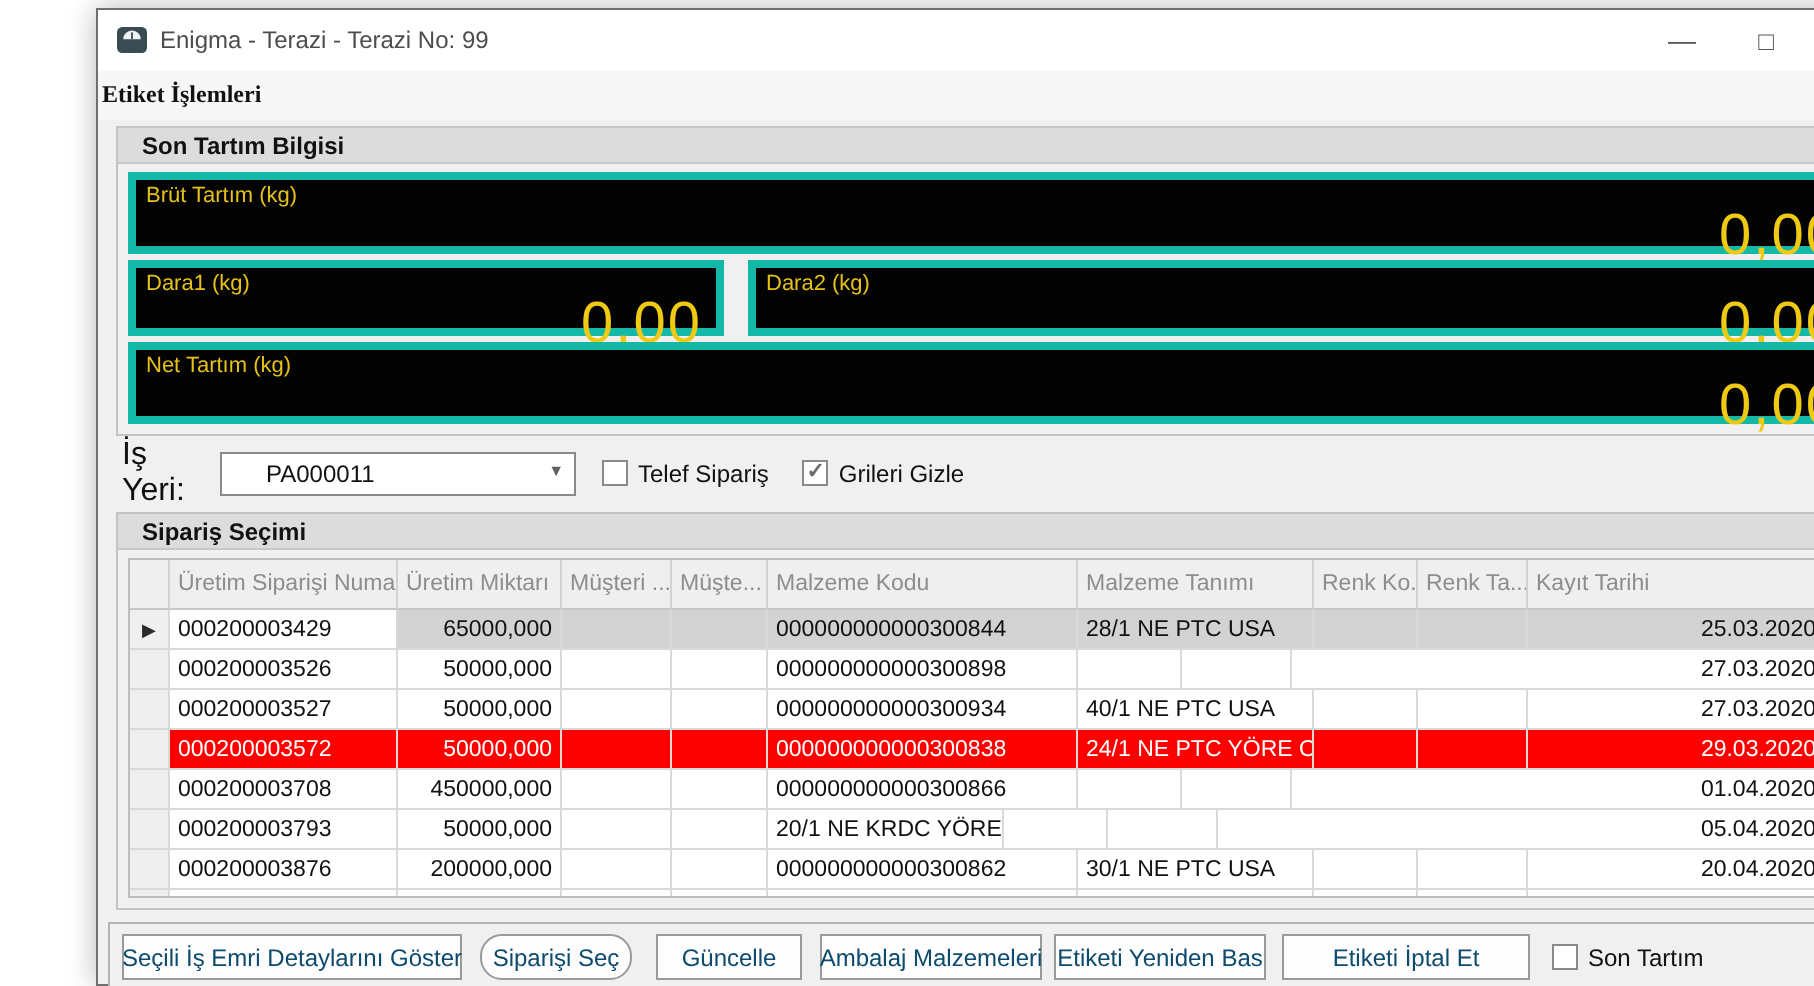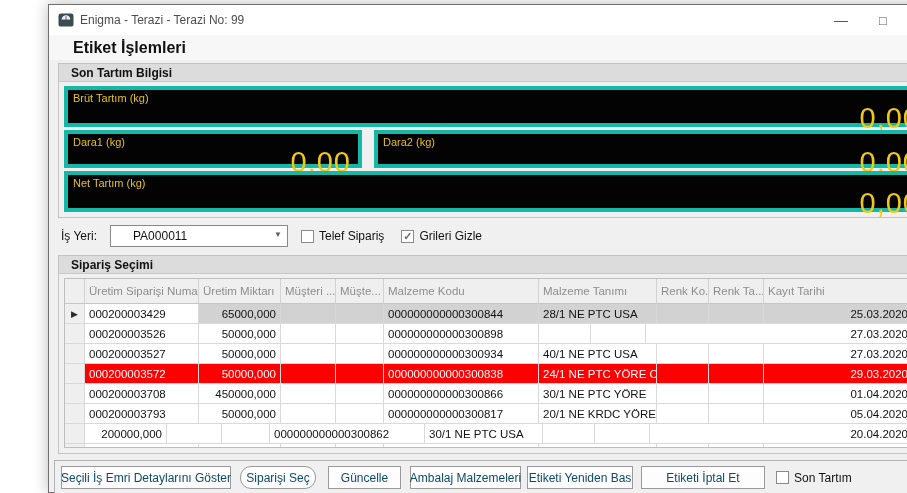--- a/index.html
+++ b/index.html
@@ -15,21 +15,21 @@
   
   .titlebar { height:30px; background:#ffffff; display:flex; align-items:center; flex:0 0 auto; }
   .title-icon { width:16px; height:16px; margin:0 6px 0 9px; flex:0 0 auto; }
   .title-text { font-size:12px; color:#4d4d4d; flex:1 1 auto; white-space:nowrap; }
   .win-btn { width:42px; height:30px; display:flex; align-items:center; justify-content:center;
              font-size:13px; color:#5a5a5a; cursor:default; }
   .win-btn.min { font-size:14px; }
 
   
   .menubar { height:25px; background:#f7f7f7; display:flex; align-items:center; flex:0 0 auto; }
-  .menu-item { font-size:16px; font-weight:bold; color:#111; padding:0 8px 0 24px; }
+  .menu-item { font-size:12px; font-weight:bold; color:#111; padding:0 8px 0 2px;font-family:Liberation Serif, serif; }
 
   
   .group { border:1px solid #c3c3c3; background:#f0f0f0; margin:3px 9px 0 9px; }
   .group-header { background:#dcdcdc; border-bottom:1px solid #c8c8c8; height:18px;
                   display:flex; align-items:center; padding-left:12px;
                   font-size:12px; font-weight:bold; color:#111; }
   .group-body { padding:4px 5px 5px 5px; }
 
   
   .display { background:#030303; border:4px solid #14b8a6; position:relative;
@@ -38,21 +38,21 @@
   .display .dvalue { flex:1; display:flex; align-items:flex-end; justify-content:flex-end;
                      font-size:29px; color:#f0ca12; padding:0 7px 1px 0; line-height:28px; letter-spacing:1px; }
   .disp-brut { height:41px; }
   .disp-row  { display:flex; gap:12px; margin-top:3px; }
   .disp-dara1 { height:38px; width:298px; flex:0 0 auto; }
   .disp-dara2 { height:38px; flex:1 1 auto; }
   .disp-net  { height:41px; margin-top:3px; }
 
   
   .workplace-row { display:flex; align-items:center; margin:7px 9px 5px 12px; height:23px; }
-  .wp-label { font-size:12px; color:#111; width:46px; }
+  .wp-label { font-size:16px; color:#111; width:46px; }
   .combo { background:#fff; border:1px solid #8a8a8a; height:22px; display:flex; align-items:center;
            font-size:12px; color:#111; padding-left:22px; position:relative; }
   .combo .arrow { position:absolute; right:5px; top:4px; font-size:10px; color:#606060; }
   .combo-isyeri { width:178px; margin-left:3px; }
 
   .checkbox { display:flex; align-items:center; font-size:12px; color:#111; }
   .checkbox .box { width:13px; height:13px; background:#fff; border:1px solid #8a8a8a;
                    margin-right:5px; position:relative; flex:0 0 auto;
                    display:flex; align-items:center; justify-content:center;
                    font-size:11px; line-height:11px; color:#6c6c6c; font-weight:bold; }
@@ -245,41 +245,40 @@
             <div class="g-cell c-date">29.03.2020</div>
           </div>
 
           <div class="g-row">
             <div class="g-cell c-ind"></div>
             <div class="g-cell c-order">000200003708</div>
             <div class="g-cell c-qty">450000,000</div>
             <div class="g-cell c-m1"></div>
             <div class="g-cell c-m2"></div>
             <div class="g-cell c-code">000000000000300866</div>
-            <div class="g-cell c-desc">30/1 NE PTC YÖRE</div>
             <div class="g-cell c-rk"></div>
             <div class="g-cell c-rt"></div>
             <div class="g-cell c-date">01.04.2020</div>
           </div>
 
           <div class="g-row">
             <div class="g-cell c-ind"></div>
             <div class="g-cell c-order">000200003793</div>
             <div class="g-cell c-qty">50000,000</div>
             <div class="g-cell c-m1"></div>
             <div class="g-cell c-m2"></div>
-            <div class="g-cell c-code">000000000000300817</div>
             <div class="g-cell c-desc">20/1 NE KRDC YÖRE ...</div>
             <div class="g-cell c-rk"></div>
             <div class="g-cell c-rt"></div>
             <div class="g-cell c-date">05.04.2020</div>
           </div>
 
           <div class="g-row">
             <div class="g-cell c-ind"></div>
+            <div class="g-cell c-order">000200003876</div>
             <div class="g-cell c-qty">200000,000</div>
             <div class="g-cell c-m1"></div>
             <div class="g-cell c-m2"></div>
             <div class="g-cell c-code">000000000000300862</div>
             <div class="g-cell c-desc">30/1 NE PTC USA</div>
             <div class="g-cell c-rk"></div>
             <div class="g-cell c-rt"></div>
             <div class="g-cell c-date">20.04.2020</div>
           </div>
 

